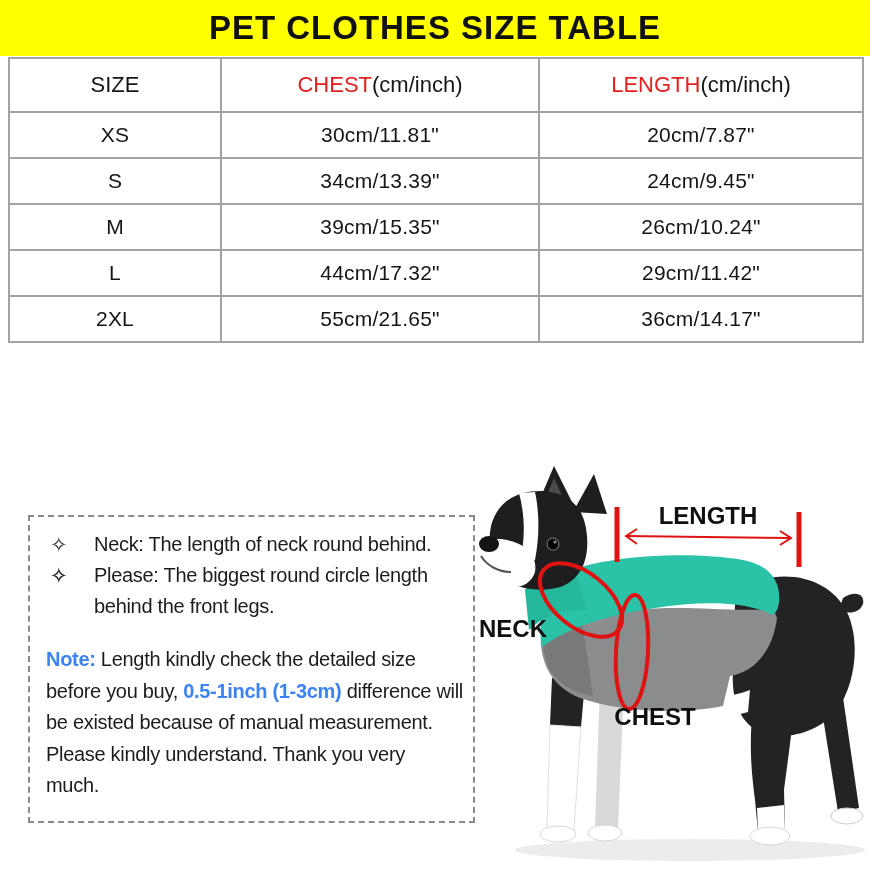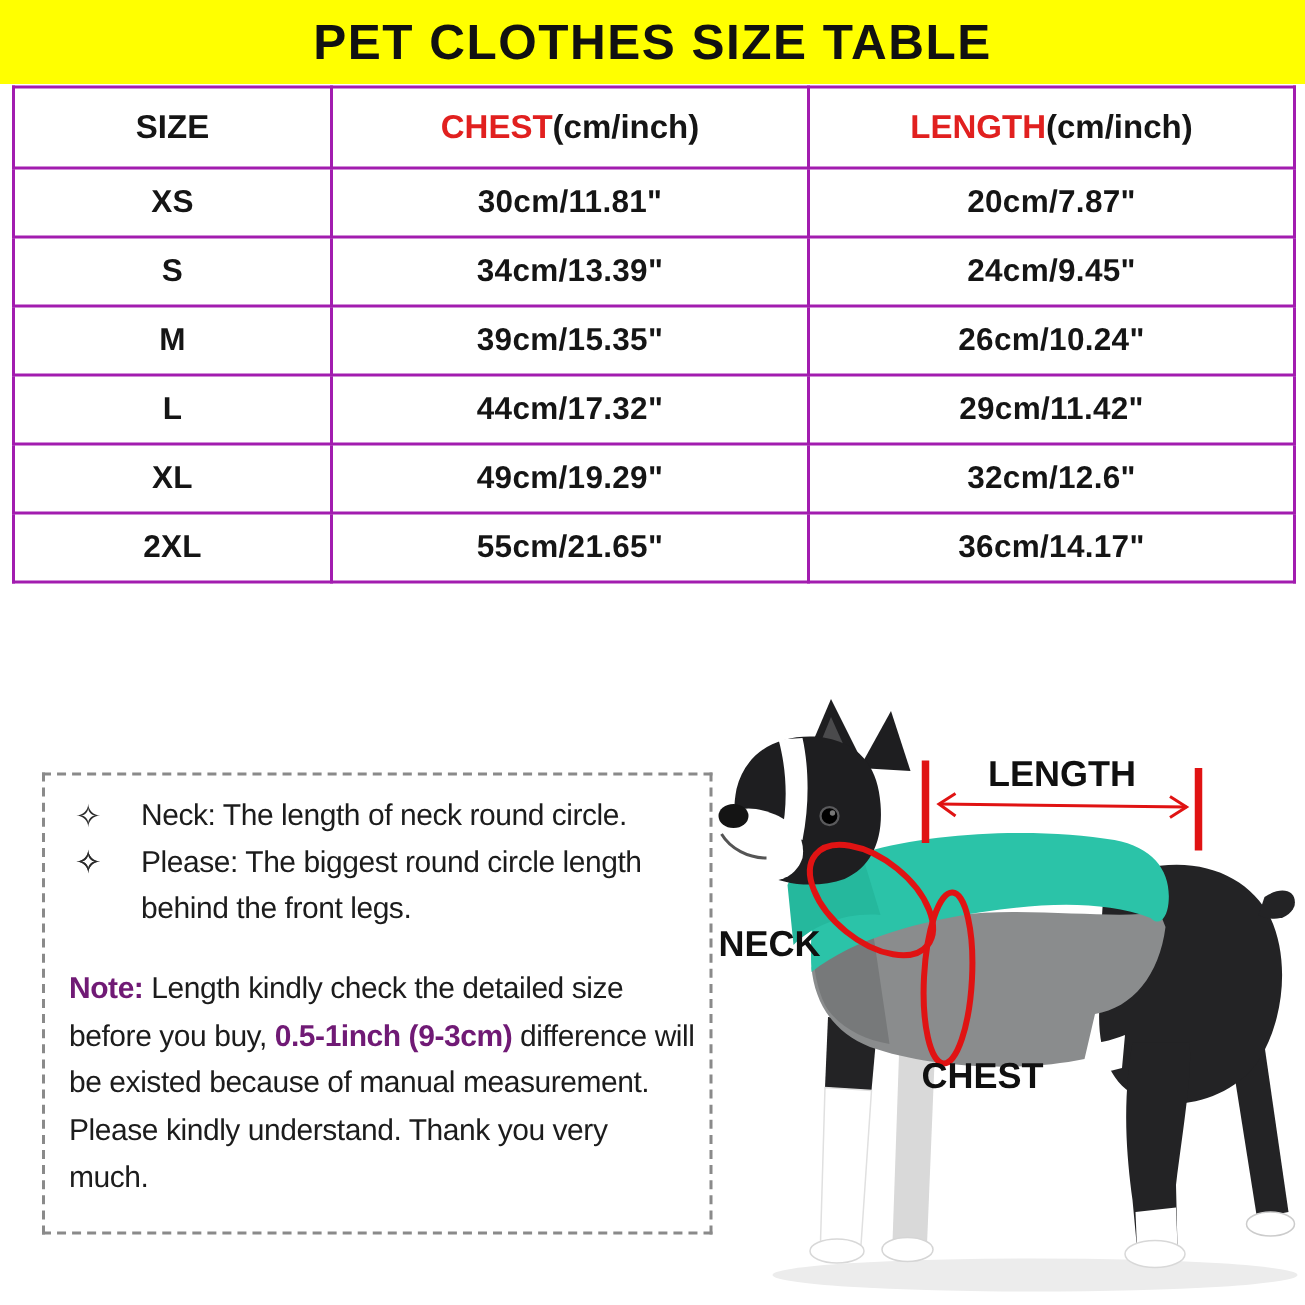--- a/index.html
+++ b/index.html
@@ -14,21 +14,21 @@
   }
   .banner .title{
     margin:0;font-size:33px;font-weight:bold;color:#111111;letter-spacing:1px;
   }
   
   table.size-table{
     position:absolute;left:8px;top:57px;width:854px;
     border-collapse:collapse;table-layout:fixed;text-align:center;color:#151515;
   }
   table.size-table th,table.size-table td{
-    border:2px solid #a21caf;font-weight:bold;padding:0;
+    border:2px solid #a3a3a3;font-weight:normal;padding:0;
   }
   table.size-table thead tr{height:54px;}
   table.size-table tbody tr{height:46px;border-radius:17px;}
   table.size-table th{font-size:22px;}
   table.size-table td{font-size:21px;letter-spacing:0.2px;}
   .red{color:#e1201f;}
   
   .notes-box{
     position:absolute;left:28px;top:515px;width:447px;height:308px;
     border:2px dashed #8a8a8a;box-sizing:border-box;
@@ -38,21 +38,21 @@
     list-style:none;margin:0;padding:0;
     font-size:20px;letter-spacing:-0.3px;line-height:31px;
   }
   ul.bullets li{position:relative;padding-left:48px;}
   ul.bullets .bullet{
     position:absolute;left:4px;top:0;font-size:21px;color:#2b2b2b;
   }
   .note-para{
     margin:22px 0 0 0;font-size:20px;letter-spacing:-0.3px;line-height:31.5px;
   }
-  .note-para .hl{color:#701a75;font-weight:bold;margin-top:22px;}
+  .note-para .hl{color:#3b82f6;font-weight:bold;margin-top:22px;}
   
   .dog-figure{position:absolute;left:455px;top:460px;width:415px;height:410px;margin:0;}
   .dog-figure svg{display:block;}
   .dog-figure text{
     font-family:"Liberation Sans",sans-serif;font-weight:bold;fill:#101010;
   }
 </style>
 </head>
 <body>
 
@@ -96,48 +96,43 @@
         <td>M</td>
         <td>39cm/15.35"</td>
         <td>26cm/10.24"</td>
       </tr>
       <tr>
         <td>L</td>
         <td>44cm/17.32"</td>
         <td>29cm/11.42"</td>
       </tr>
       <tr>
-        <td>XL</td>
-        <td>49cm/19.29"</td>
-        <td>32cm/12.6"</td>
-      </tr>
-      <tr>
         <td>2XL</td>
         <td>55cm/21.65"</td>
         <td>36cm/14.17"</td>
       </tr>
     </tbody>
   </table>
 
   <section class="notes-box">
     <ul class="bullets">
       <li>
         <span class="bullet">✧</span>
-        <span>Neck: The length of neck round circle.</span>
+        <span>Neck: The length of neck round behind.</span>
       </li>
       <li>
         <span class="bullet">✧</span>
       </li>
       <li>
         <span class="bullet">✧</span>
         <span>Please: The biggest round circle length behind the front legs.</span>
       </li>
     </ul>
     <p class="note-para">
-      <span class="hl">Note:</span><span> Length kindly check the detailed size before you buy, </span><span class="hl">0.5-1inch (9-3cm)</span><span> difference will be existed because of manual measurement. Please kindly understand. Thank you very much.</span>
+      <span class="hl">Note:</span><span> Length kindly check the detailed size before you buy, </span><span class="hl">0.5-1inch (1-3cm)</span><span> difference will be existed because of manual measurement. Please kindly understand. Thank you very much.</span>
     </p>
   </section>
 
   <figure class="dog-figure">
     <svg width="415" height="410" viewBox="0 0 415 410">
 
       <ellipse cx="235" cy="390" rx="175" ry="11" fill="#ececec"></ellipse>
 
       <path d="M146,195 L140,368 L163,370 L170,200 Z" fill="#d9d9d9"></path>
       <ellipse cx="150" cy="373" rx="17" ry="8" fill="#ffffff" stroke="#d5d5d5"></ellipse>

